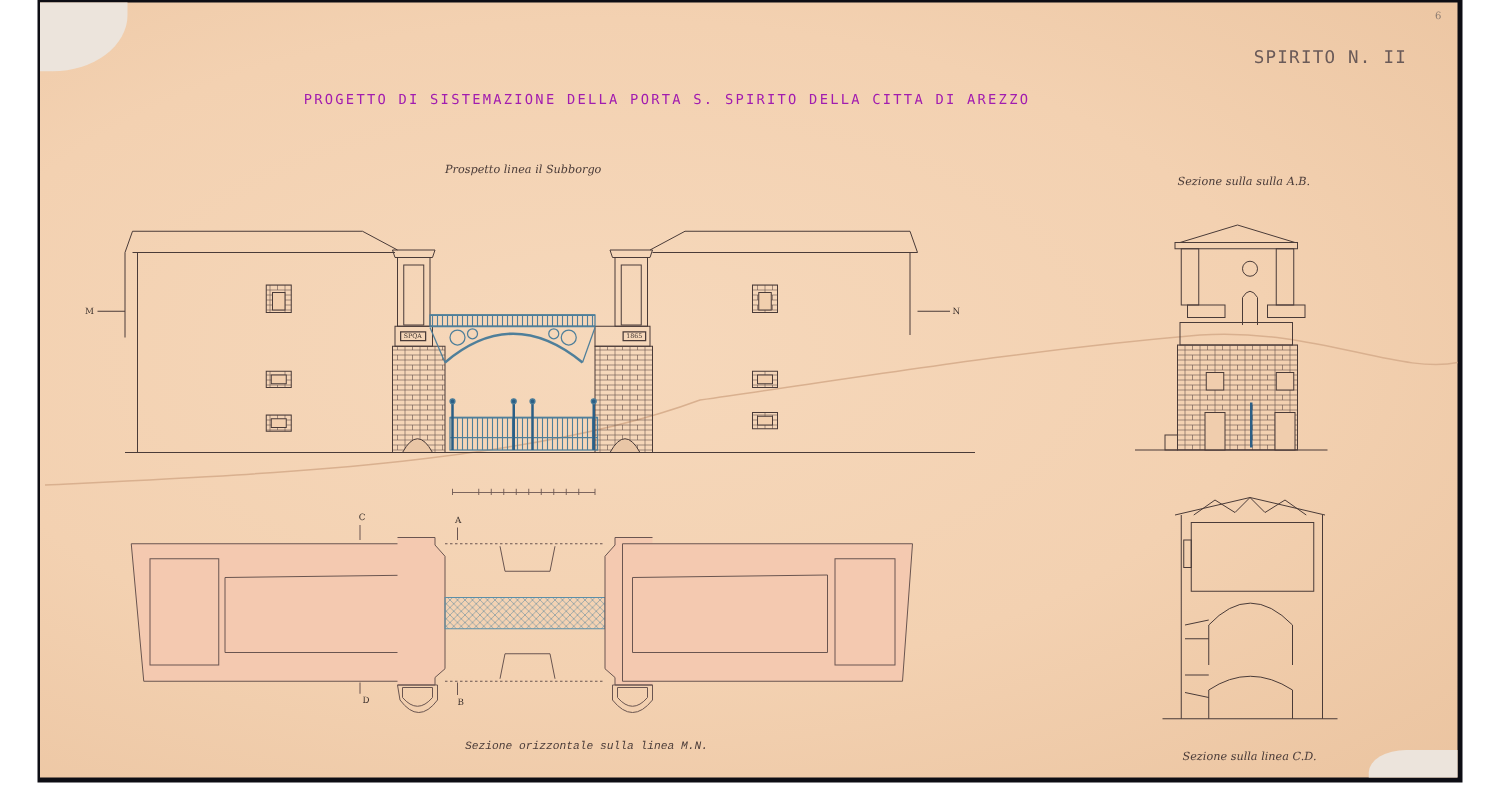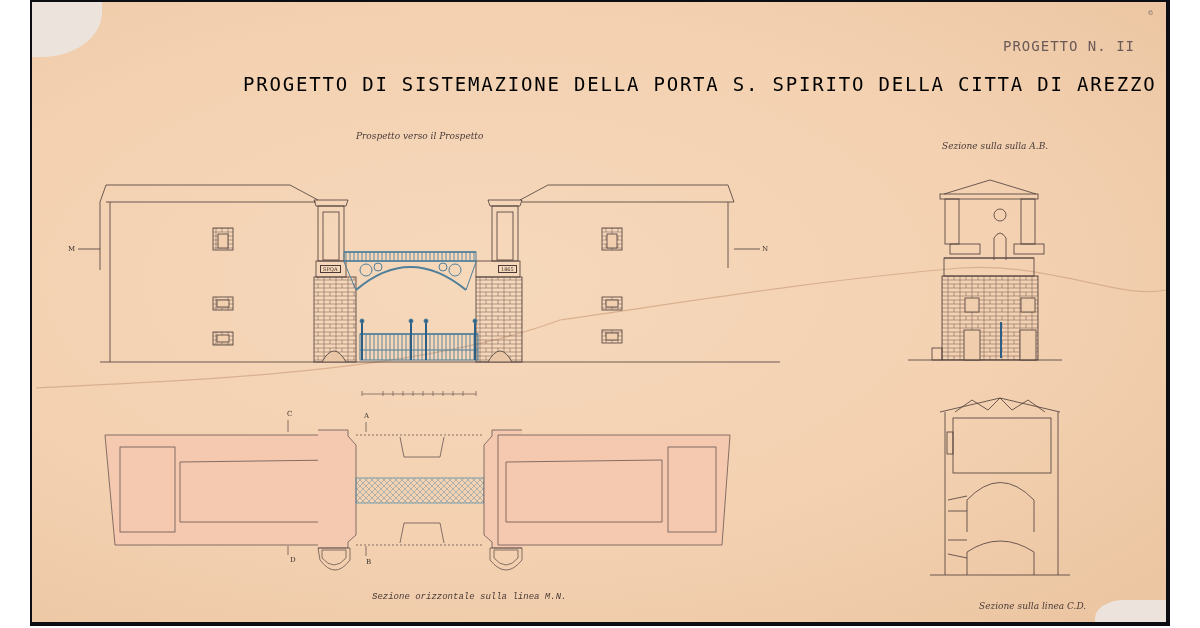--- a/index.html
+++ b/index.html
@@ -4,46 +4,46 @@
 <style>
   html, body { margin:0; padding:0; background:#ffffff; }
   body { width:1200px; height:628px; position:relative; overflow:hidden; font-family:"DejaVu Serif", serif; }
   .frame { position:absolute; left:30px; top:0; width:1140px; height:626px; background:#0d0d14; }
   .paper { position:absolute; left:32px; top:2px; width:1134px; height:620px;
            background: radial-gradient(ellipse at 40% 45%, #f6d8bb 0%, #f3d1b1 55%, #ebc4a0 100%); }
   .tear-tl { position:absolute; left:32px; top:2px; width:70px; height:55px; background:#ece4dc;
              border-bottom-right-radius:60px 45px; }
   .tear-br { position:absolute; left:1095px; top:600px; width:71px; height:22px; background:#ece4dc;
              border-top-left-radius:30px 18px; }
-  .title { position:absolute; left:243px; top:73px; font-family:"DejaVu Sans Mono", monospace; font-size:19px;
-           letter-spacing:1.8px; color:#000000; white-space:nowrap; }
+  .title { position:absolute; left:243px; top:73px; font-family:"DejaVu Sans Mono", monospace; font-size:11px;
+           letter-spacing:1.8px; color:#a21caf; white-space:nowrap; }
   .proj { position:absolute; left:1003px; top:38px; font-family:"DejaVu Sans Mono", monospace; font-size:14px;
           color:#6a5a58; letter-spacing:1px; white-space:nowrap; }
   .sheetno { position:absolute; left:1148px; top:8px; font-size:8px; color:#8a7a70; }
   .caption { position:absolute; font-family:"DejaVu Serif", serif; font-style:italic; font-size:9px;
              color:#4a3b38; white-space:nowrap; }
   svg.draw { position:absolute; left:0; top:0; }
   .lbl { position:absolute; font-size:7px; color:#3b302c; font-family:"DejaVu Serif", serif; }
 </style>
 </head>
 <body>
 
 <div class="frame"></div>
 <div class="paper"></div>
 <div class="tear-tl"></div>
 <div class="tear-br"></div>
 
 <div class="sheetno">6</div>
-<div class="proj">PROGETTO N. II</div>
+<div class="proj">SPIRITO N. II</div>
 <div class="title">PROGETTO DI SISTEMAZIONE DELLA PORTA S. SPIRITO DELLA CITTA DI AREZZO</div>
 
-<div class="caption" style="left:356px;top:131px;">Prospetto verso il Prospetto</div>
+<div class="caption" style="left:356px;top:131px;">Prospetto linea il Subborgo</div>
 <div class="caption" style="left:942px;top:141px;">Sezione sulla sulla A.B.</div>
 <div class="caption" style="left:372px;top:592px;font-family:Liberation Mono, monospace;">Sezione orizzontale sulla linea M.N.</div>
-<div class="caption" style="left:946px;top:601px;margin-left:33px;">Sezione sulla linea C.D.</div>
+<div class="caption" style="left:946px;top:601px;">Sezione sulla linea C.D.</div>
 
 <div class="lbl" style="left:68px;top:245px;">M</div>
 <div class="lbl" style="left:762px;top:245px;">N</div>
 <div class="lbl" style="left:287px;top:410px;">C</div>
 <div class="lbl" style="left:364px;top:412px;">A</div>
 <div class="lbl" style="left:290px;top:556px;">D</div>
 <div class="lbl" style="left:366px;top:558px;">B</div>
 
 <svg class="draw" width="1200" height="628" viewBox="0 0 1200 628">
   <defs>

